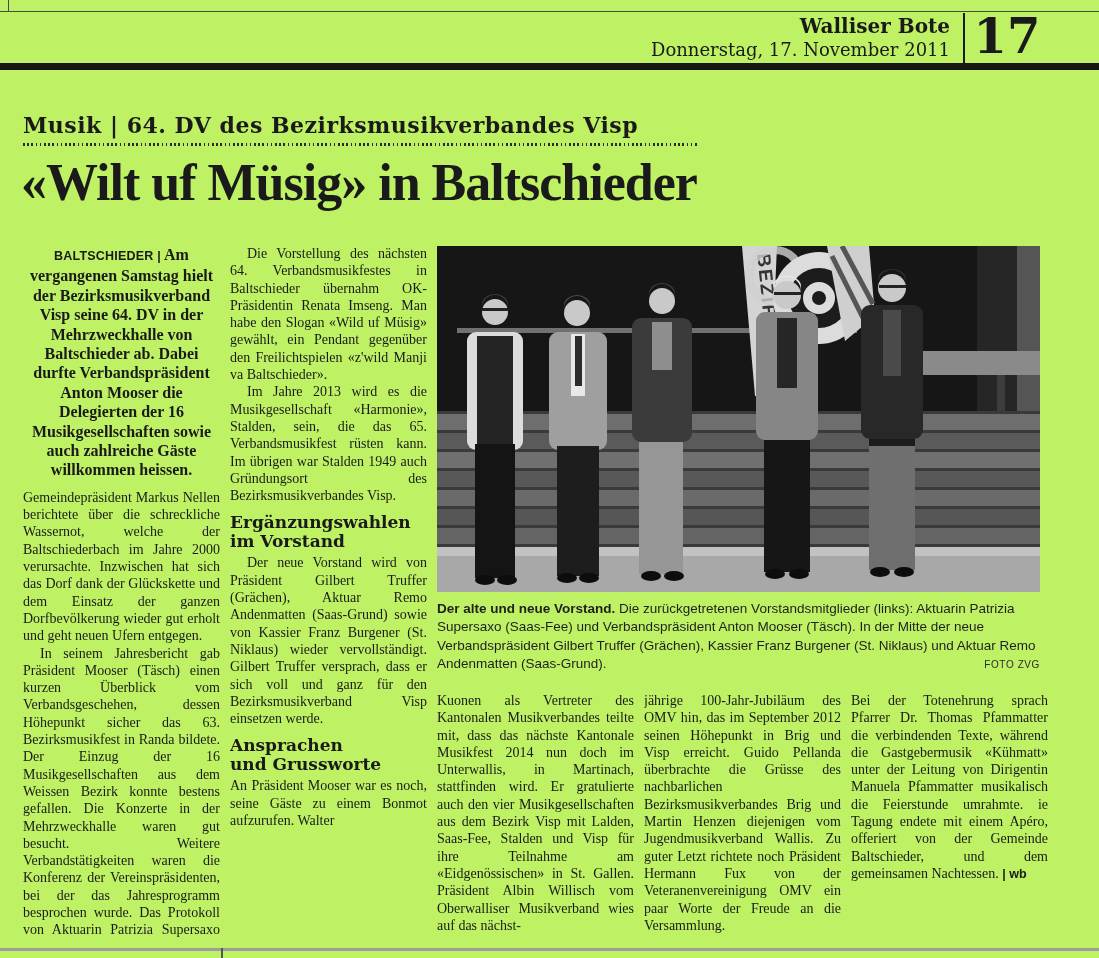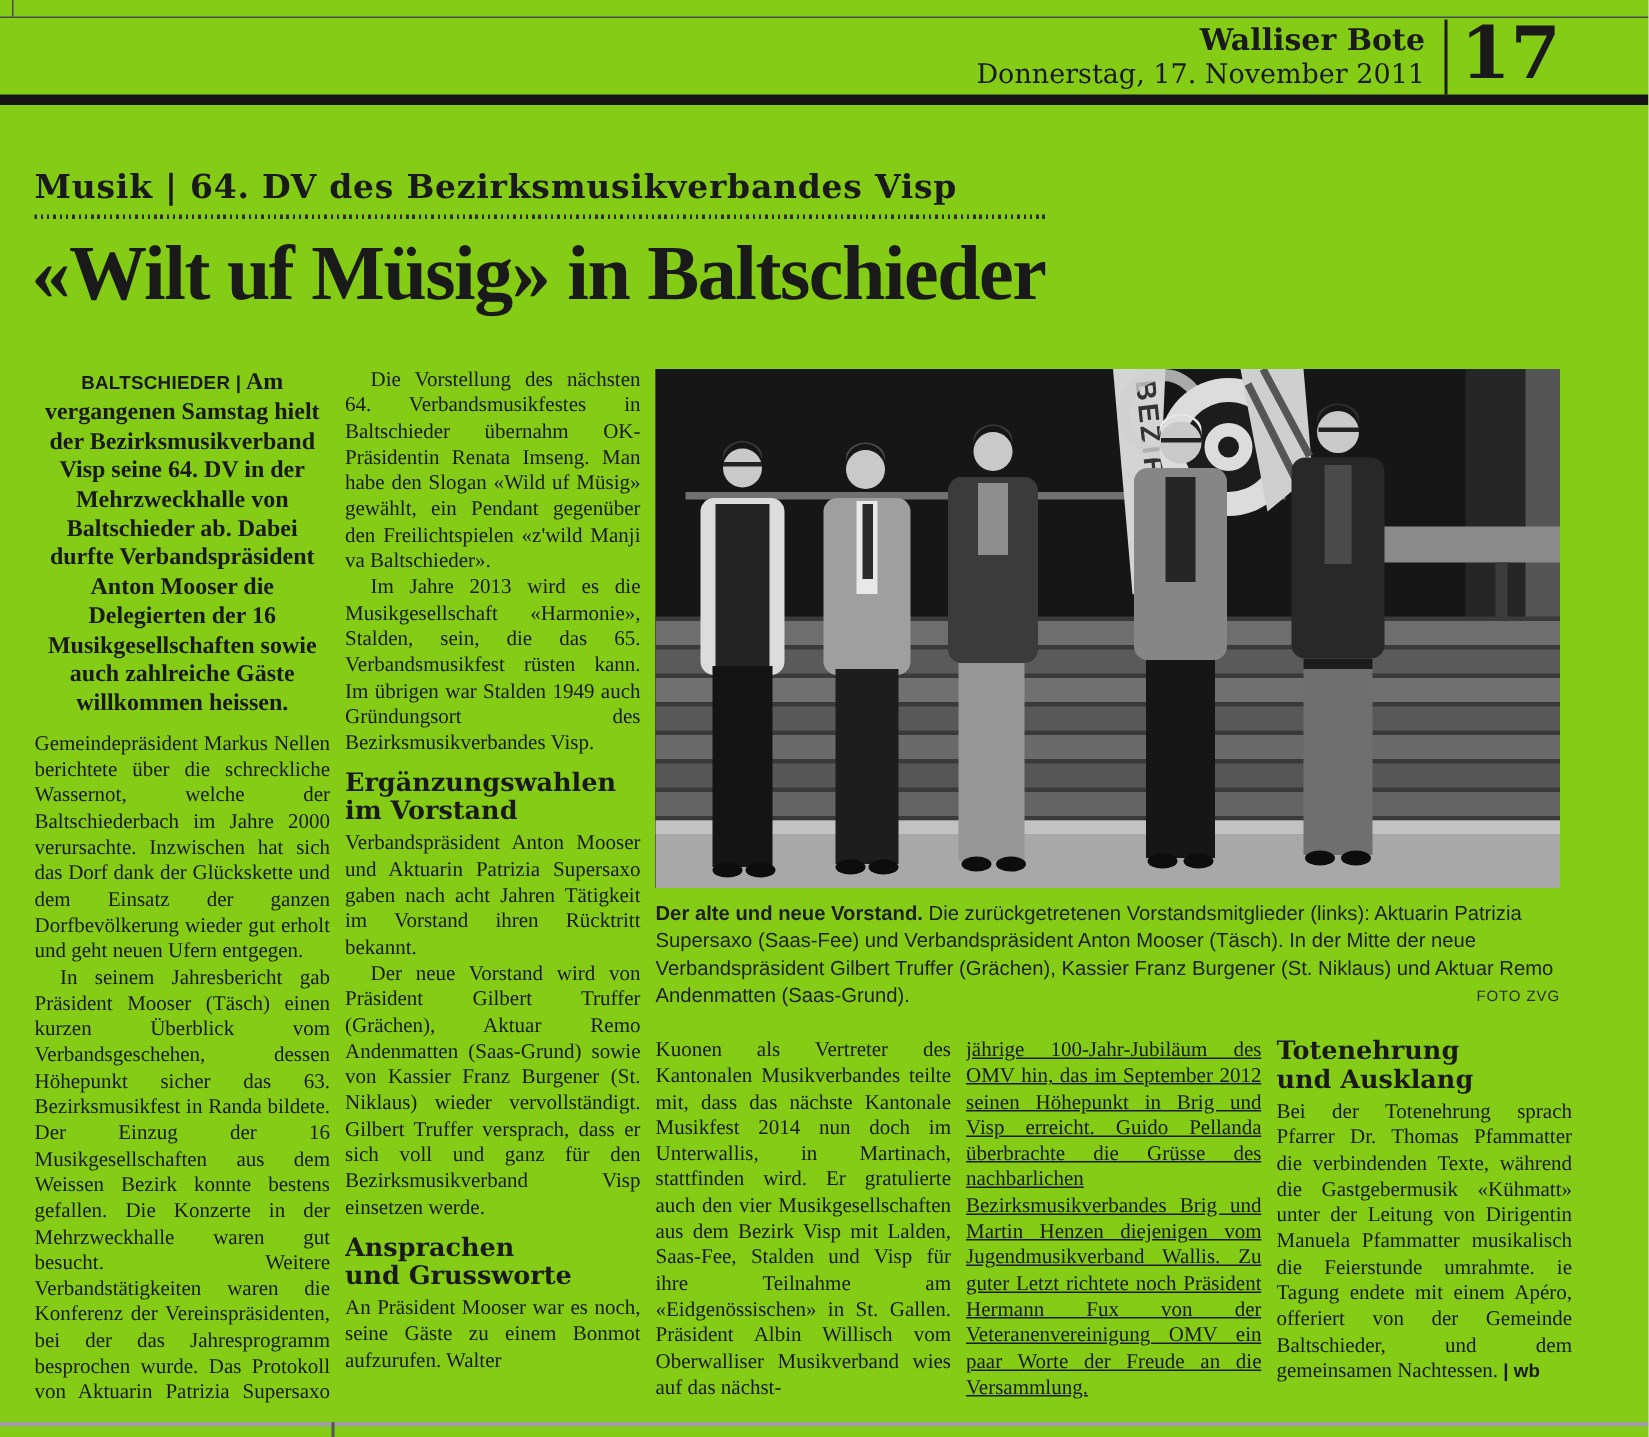--- a/index.html
+++ b/index.html
@@ -1,19 +1,19 @@
 <!DOCTYPE html>
 <html lang="de"><head>
 <meta charset="utf-8">
 <style>
   * { margin:0; padding:0; box-sizing:border-box; }
   html,body { background:#e8e8e8; }
   #page {
     position:relative; width:1099px; height:958px;
-    background:#84cc16; overflow:hidden;
+    background:#bef264; overflow:hidden;
     font-family:"Liberation Serif", serif; color:#1a1a1a;
   }
   
   .rule-thin-top { position:absolute; left:0; top:11px; width:1099px; height:1px; background:#4a4a4a; }
   .corner-tick   { position:absolute; left:8px; top:0; width:1px; height:11px; background:#4a4a4a; }
   .masthead      { position:absolute; left:400px; top:15px; width:550px; text-align:right; }
   .paper-name    { font-family:"DejaVu Serif", serif; font-weight:bold; font-size:20px; line-height:23px; }
   .paper-date    { font-family:"DejaVu Serif", serif; font-size:18px; line-height:23px; }
   .pagenum-divider { position:absolute; left:963px; top:13px; width:2px; height:50px; background:#1a1a1a; }
   .page-number   { position:absolute; left:966px; top:8px; width:82px; text-align:center;
@@ -28,21 +28,21 @@
   .headline { position:absolute; left:21px; top:148px; width:1060px;
             font-family:"Liberation Serif", serif; font-weight:bold; font-size:52px;
             letter-spacing:-1px; line-height:70px; white-space:nowrap; }
 
   
   .col { position:absolute; width:197px; overflow:hidden;
          font-size:14px; line-height:17.3px; text-align:justify; }
   .col-tall  { top:245px; height:695px; }
   .col-lower { top:692px; height:248px; }
   #col1 { left:23px; }  #col2 { left:230px; }
-  #col3 { left:437px; } #col4 { left:644px;text-decoration:underline; } #col5 { left:851px; }
+  #col3 { left:437px; } #col4 { left:644px; } #col5 { left:851px; }
   .body-par { text-align:justify; overflow-wrap:break-word; }
   .indent { text-indent:17px; }
   .lead { font-weight:bold; font-size:16px; line-height:19.4px; text-align:center; margin-bottom:9px; }
   .lead-in { font-family:"Liberation Sans", sans-serif; font-size:12.5px; letter-spacing:0.2px; }
   .subhead { font-family:"DejaVu Serif", serif; font-weight:bold; font-size:17px; line-height:19px;
              margin:9px 0 3px; white-space:pre-line; text-align:left; }
   .signature { font-family:"Liberation Sans", sans-serif; font-weight:bold; font-size:12.5px; }
 
   
   .photo { position:absolute; left:437px; top:246px; width:603px; height:346px; background:#161616; }
@@ -82,21 +82,20 @@
     <p class="lead"><span class="lead-in">BALTSCHIEDER |</span><span> Am vergangenen Samstag hielt der Bezirksmusikverband Visp seine 64. DV in der Mehrzweckhalle von Baltschieder ab. Dabei durfte Verbandspräsident Anton Mooser die Delegierten der 16 Musikgesellschaften sowie auch zahlreiche Gäste willkommen heissen.</span></p>
     <p class="body-par">Gemeindepräsident Markus Nellen berichtete über die schreckliche Wassernot, welche der Baltschiederbach im Jahre 2000 verursachte. Inzwischen hat sich das Dorf dank der Glückskette und dem Einsatz der ganzen Dorfbevölkerung wieder gut erholt und geht neuen Ufern entgegen.</p>
     <p class="body-par indent">In seinem Jahresbericht gab Präsident Mooser (Täsch) einen kurzen Überblick vom Verbandsgeschehen, dessen Höhepunkt sicher das 63. Bezirksmusikfest in Randa bildete. Der Einzug der 16 Musikgesellschaften aus dem Weissen Bezirk konnte bestens gefallen. Die Konzerte in der Mehrzweckhalle waren gut besucht. Weitere Verbandstätigkeiten waren die Konferenz der Vereinspräsidenten, bei der das Jahresprogramm besprochen wurde. Das Protokoll von Aktuarin Patrizia Supersaxo (Saas-Fee) sowie auch der Finanzbericht von Kassier</p>
   </div>
 
   <div id="col2" class="col col-tall">
     <p class="body-par indent">Die Vorstellung des nächsten 64. Verbandsmusikfestes in Baltschieder übernahm OK-Präsidentin Renata Imseng. Man habe den Slogan «Wild uf Müsig» gewählt, ein Pendant gegenüber den Freilichtspielen «z'wild Manji va Baltschieder».</p>
     <p class="body-par indent">Im Jahre 2013 wird es die Musikgesellschaft «Harmonie», Stalden, sein, die das 65. Verbandsmusikfest rüsten kann. Im übrigen war Stalden 1949 auch Gründungsort des Bezirksmusikverbandes Visp.</p>
     <h3 class="subhead">Ergänzungswahlen
 im Vorstand</h3>
-    <p class="body-par">Verbandspräsident Anton Mooser und Aktuarin Patrizia Supersaxo gaben nach acht Jahren Tätigkeit im Vorstand ihren Rücktritt bekannt.</p>
     <p class="body-par indent">Der neue Vorstand wird von Präsident Gilbert Truffer (Grächen), Aktuar Remo Andenmatten (Saas-Grund) sowie von Kassier Franz Burgener (St. Niklaus) wieder vervollständigt. Gilbert Truffer versprach, dass er sich voll und ganz für den Bezirksmusikverband Visp einsetzen werde.</p>
     <h3 class="subhead">Ansprachen
 und Grussworte</h3>
     <p class="body-par">An Präsident Mooser war es noch, seine Gäste zu einem Bonmot aufzurufen. Walter</p>
   </div>
 
   <div class="photo">
     <svg width="603" height="346" viewBox="0 0 603 346">
 
       <rect x="0" y="0" width="603" height="346" fill="#161616"></rect>
@@ -204,20 +203,18 @@
 
   <div id="col3" class="col col-lower">
     <p class="body-par">Kuonen als Vertreter des Kantonalen Musikverbandes teilte mit, dass das nächste Kantonale Musikfest 2014 nun doch im Unterwallis, in Martinach, stattfinden wird. Er gratulierte auch den vier Musikgesellschaften aus dem Bezirk Visp mit Lalden, Saas-Fee, Stalden und Visp für ihre Teilnahme am «Eidgenössischen» in St. Gallen. Präsident Albin Willisch vom Oberwalliser Musikverband wies auf das nächst-</p>
   </div>
 
   <div id="col4" class="col col-lower">
     <p class="body-par">jährige 100-Jahr-Jubiläum des OMV hin, das im September 2012 seinen Höhepunkt in Brig und Visp erreicht. Guido Pellanda überbrachte die Grüsse des nachbarlichen Bezirksmusikverbandes Brig und Martin Henzen diejenigen vom Jugendmusikverband Wallis. Zu guter Letzt richtete noch Präsident Hermann Fux von der Veteranenvereinigung OMV ein paar Worte der Freude an die Versammlung.</p>
   </div>
 
   <div id="col5" class="col col-lower">
-    <h3 class="subhead" style="margin-top:0;">Totenehrung
-und Ausklang</h3>
     <p class="body-par"><span>Bei der Totenehrung sprach Pfarrer Dr. Thomas Pfammatter die verbindenden Texte, während die Gastgebermusik «Kühmatt» unter der Leitung von Dirigentin Manuela Pfammatter musikalisch die Feierstunde umrahmte. ie Tagung endete mit einem Apéro, offeriert von der Gemeinde Baltschieder, und dem gemeinsamen Nachtessen. </span><span class="signature">| wb</span></p>
   </div>
 
   <div class="rule-bottom"></div>
   <div class="bottom-tick"></div>
 </div>
 
 </body></html>

